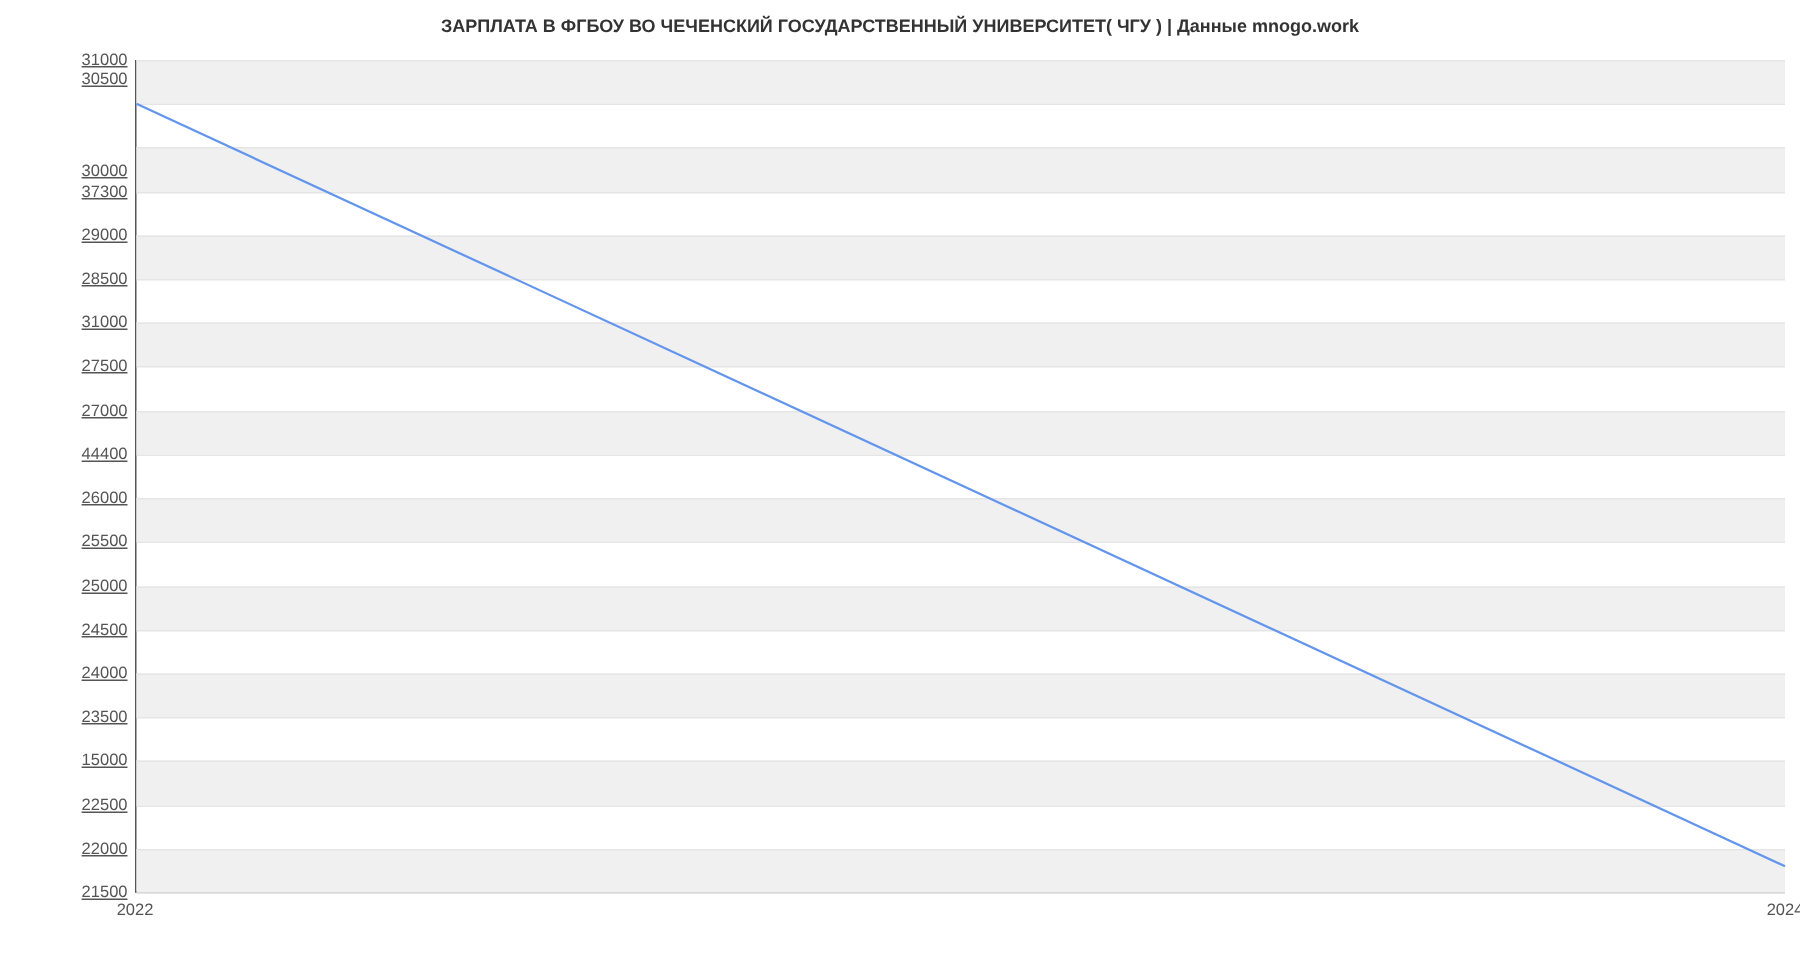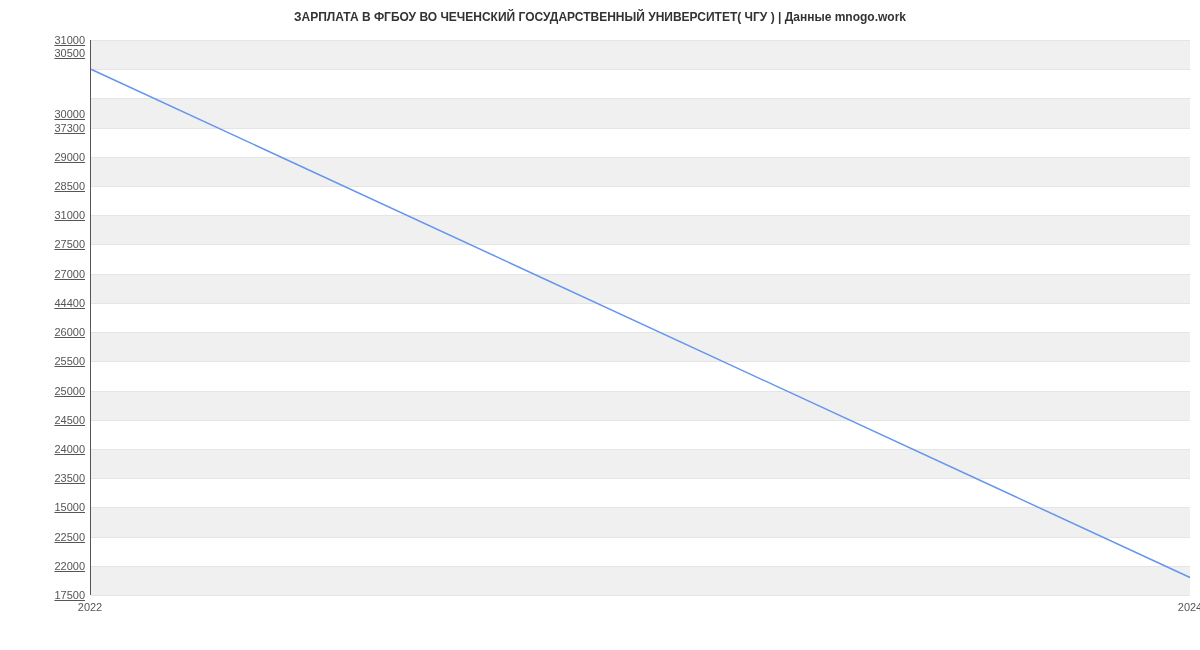--- a/index.html
+++ b/index.html
@@ -121,21 +121,21 @@
         <div class="gridline" style="top: 87.6316px;"></div>
         <div class="gridline" style="top: 58.4211px;"></div>
         <div class="gridline" style="top: 29.2105px;"></div>
         <div class="gridline" style="top: 0px;"></div>
       </div>
     <svg class="line-svg" viewBox="0 0 1100 555" preserveAspectRatio="none">
       <path class="line-path" id="data-line" d="M0 29.21052631578948 L1100 537.4736842105264"></path>
     </svg>
   </div>
   <div id="y-ticks-container">
-      <div class="y-tick-label" style="top: 555px;">17500</div>
+      <div class="y-tick-label" style="top: 555px;">21500</div>
       <div class="y-tick-label" style="top: 525.789px;">22000</div>
       <div class="y-tick-label" style="top: 496.579px;">22500</div>
       <div class="y-tick-label" style="top: 467.368px;">15000</div>
       <div class="y-tick-label" style="top: 438.158px;">23500</div>
       <div class="y-tick-label" style="top: 408.947px;">24000</div>
       <div class="y-tick-label" style="top: 379.737px;">24500</div>
       <div class="y-tick-label" style="top: 350.526px;">25000</div>
       <div class="y-tick-label" style="top: 321.316px;">25500</div>
       <div class="y-tick-label" style="top: 292.105px;">26000</div>
       <div class="y-tick-label" style="top: 262.895px;">44400</div>

